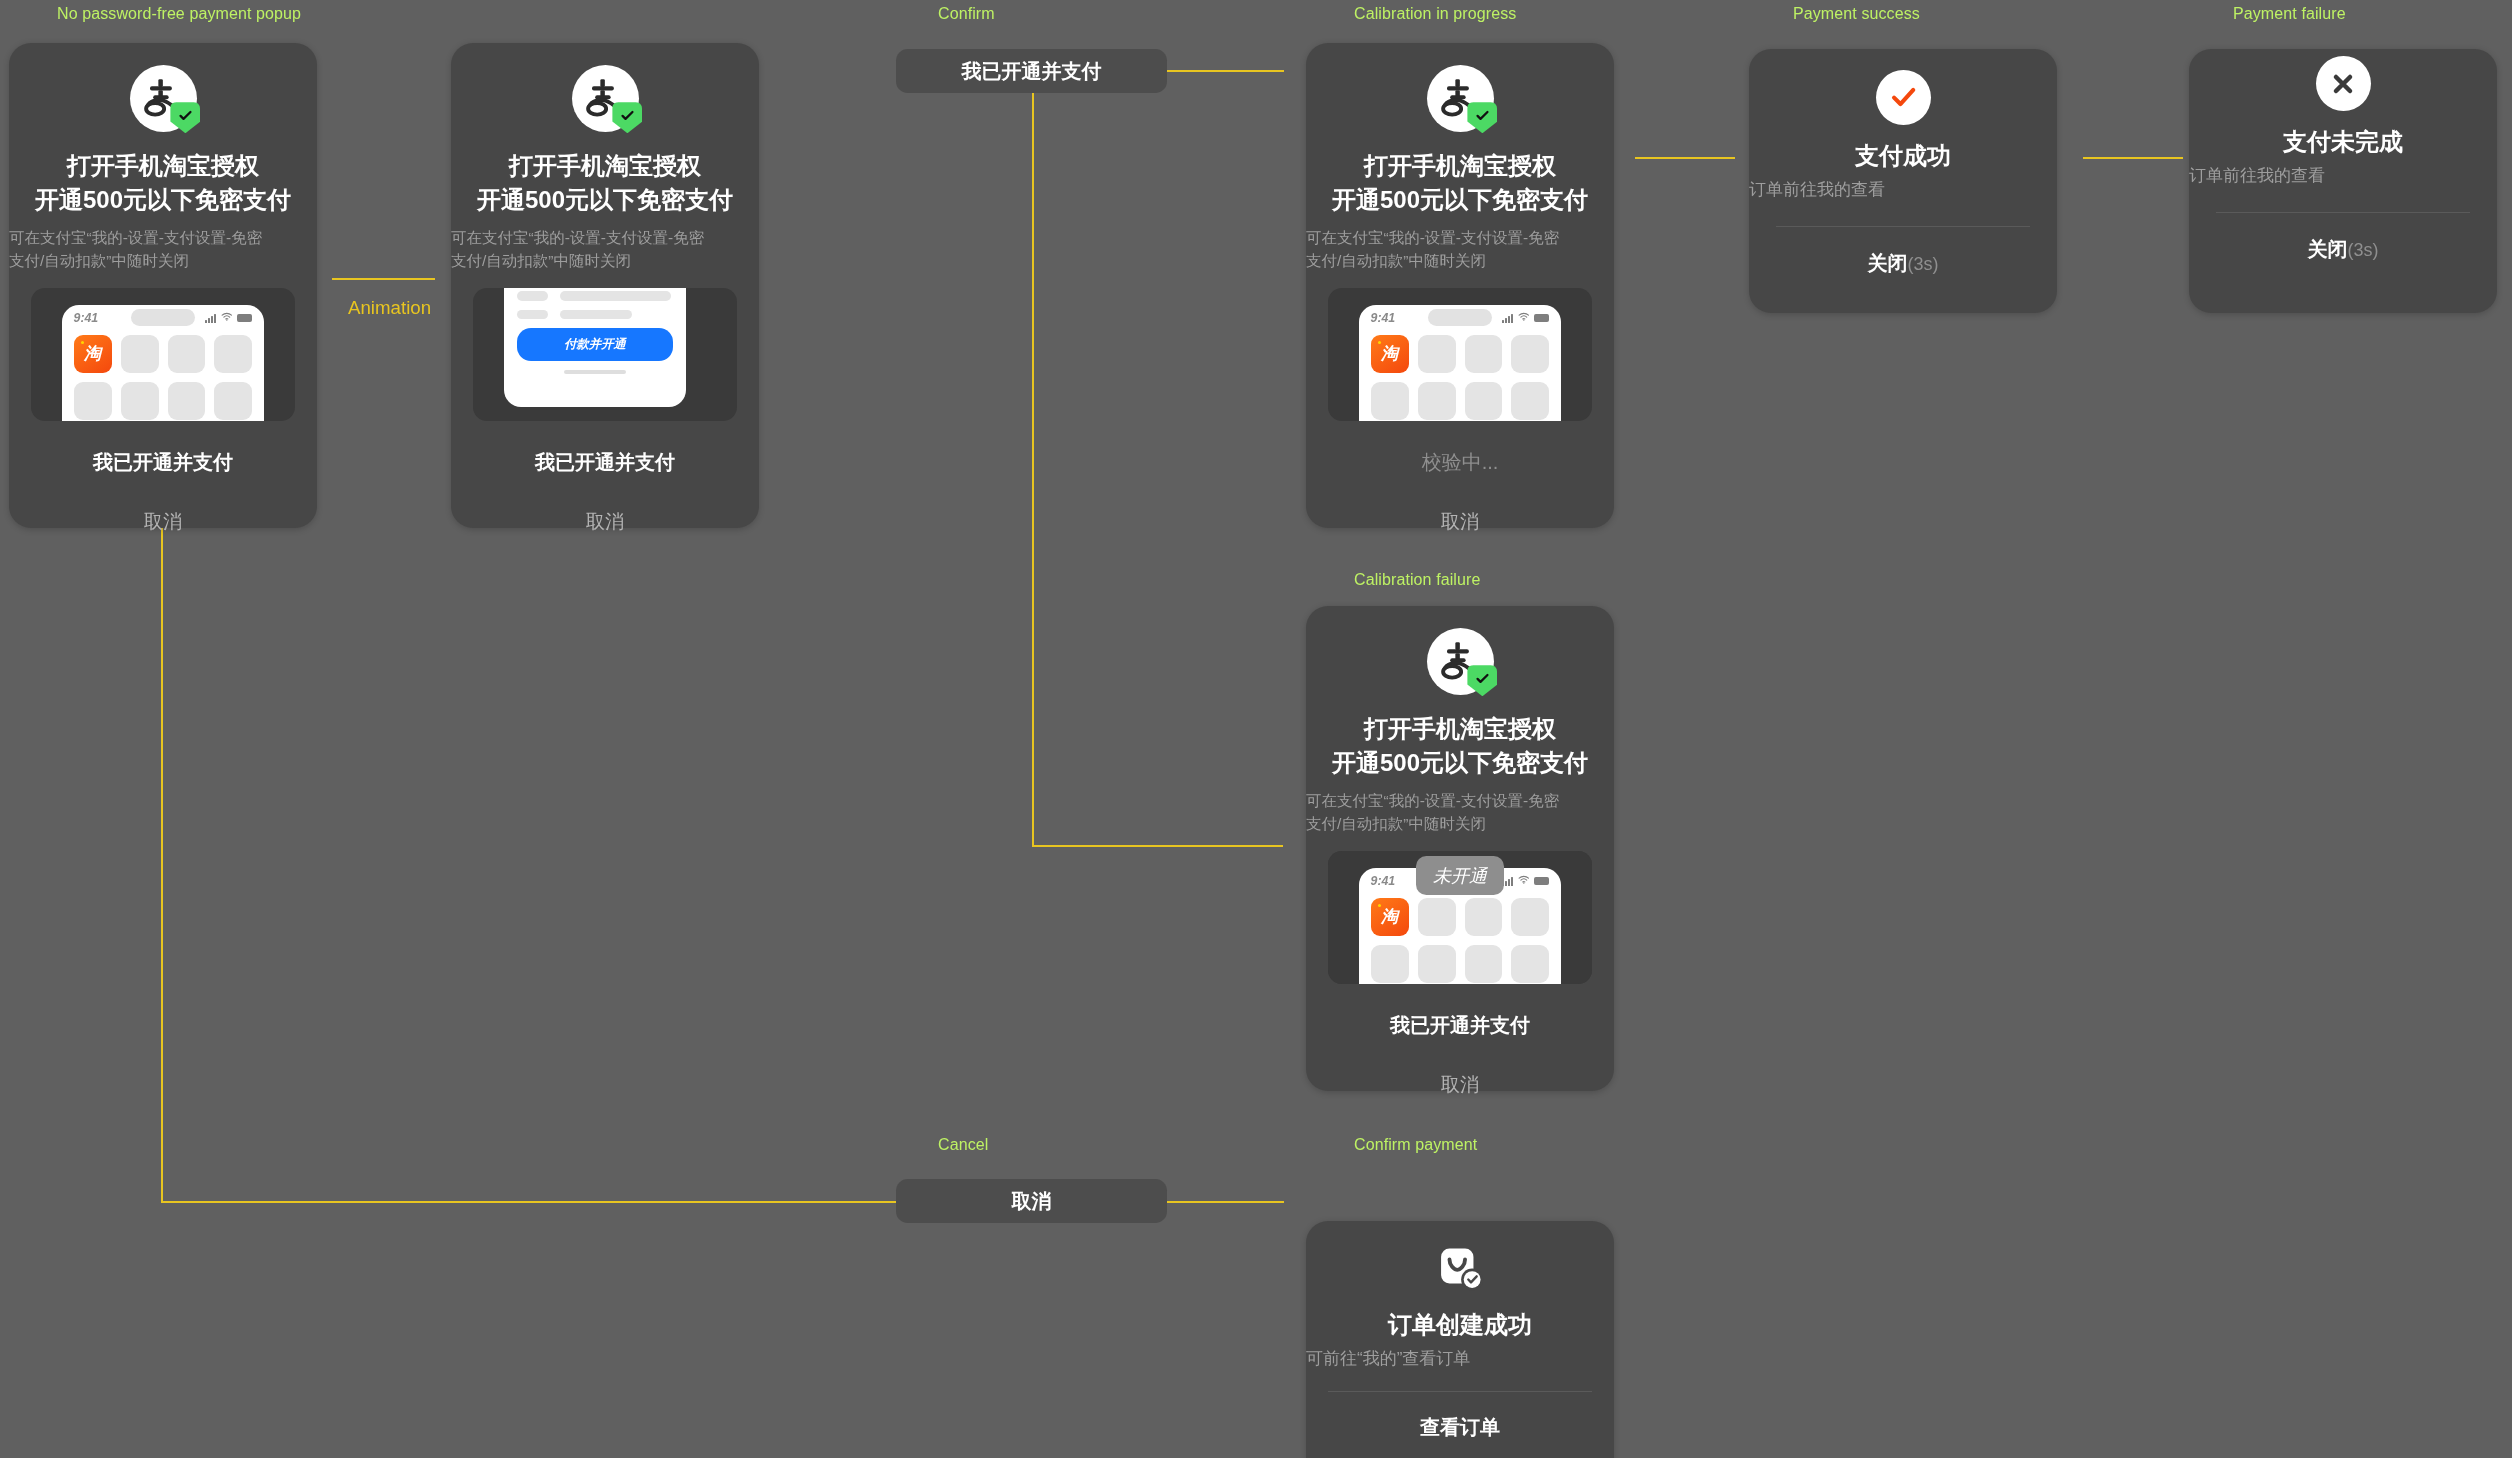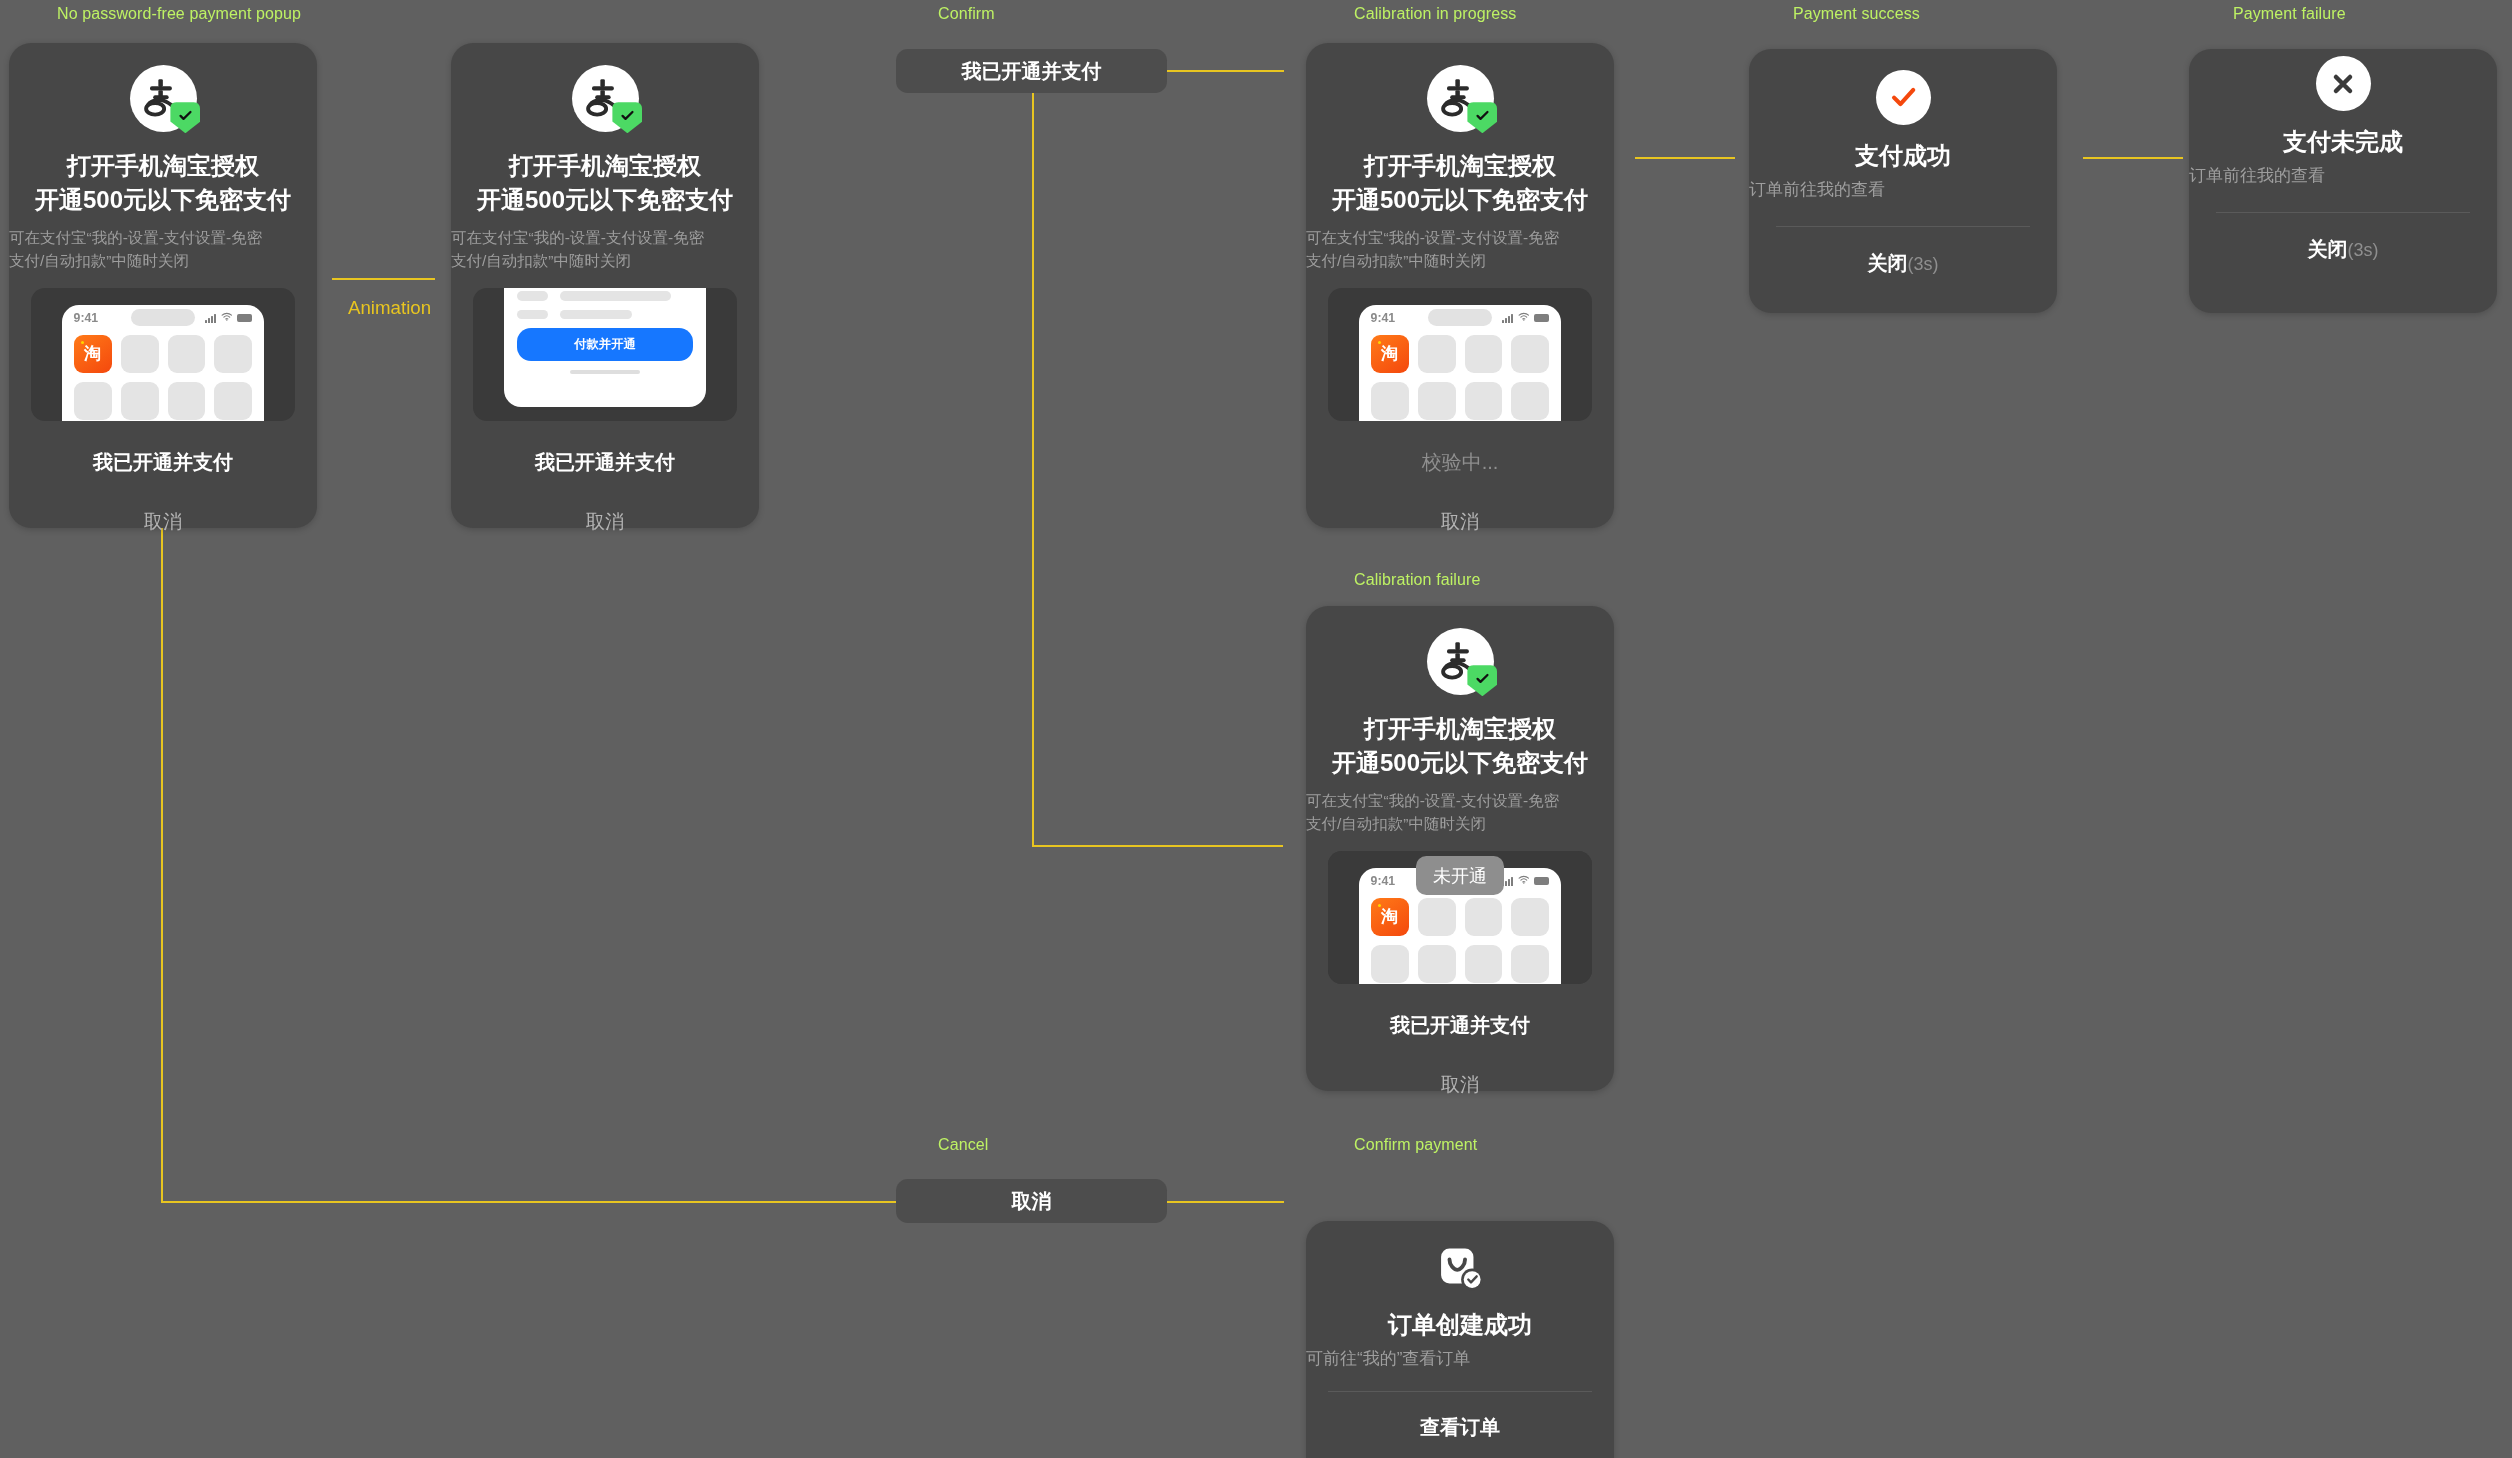--- a/index.html
+++ b/index.html
@@ -75,20 +75,21 @@
   .card-action.muted { color: #8f8f8f; font-weight: normal; }
   .card-cancel { color: #b4b4b4; font-size: 19.3px; text-align: center; }
   .divider { height: 1.3px; background: #5a5a5a; }
 
   
   .phone-frame {
     position: relative;
     background: #3a3a3a;
     border-radius: 14px;
     overflow: hidden;
+    font-style: italic;
   }
   .phone-screen {
     position: absolute;
     background: #ffffff;
     border-radius: 17px 17px 0 0;
     overflow: hidden;
   }
   .statusbar {
     display: flex; align-items: center;
     padding: 0 11.6px; height: 26px; position: relative;
@@ -276,21 +277,21 @@
               <path d="M5 12.5l4.2 4.2L19 7" stroke="#111" stroke-width="3.2" fill="none" stroke-linecap="round" stroke-linejoin="round"></path>
             </svg>
         </div>
       </div>
       <div class="card-title" style="margin-top:17px;">打开手机淘宝授权</div>
       <div class="card-title">开通500元以下免密支付</div>
       <div class="card-sub" style="margin-top:10.3px;">可在支付宝“我的-设置-支付设置-免密</div>
       <div class="card-sub">支付/自动扣款”中随时关闭</div>
 
       <div class="phone-frame" style="margin:15.5px auto 0; width:264px; height:133px;">
-        <div class="sheet" style="left:31px; top:-14px; width:202px; height:133px; padding:17px 13px 0;">
+        <div class="sheet" style="left:31px; top:-14px; width:182px; height:133px; padding:17px 13px 0;">
           <div class="srow">
             <div class="sbar" style="width:31px;"></div>
             <div class="sbar" style="width:111px;"></div>
           </div>
           <div class="srow">
             <div class="sbar" style="width:31px;"></div>
             <div class="sbar" style="width:72px;"></div>
           </div>
           <div class="sbtn">付款并开通</div>
           <div class="home-ind"></div>

